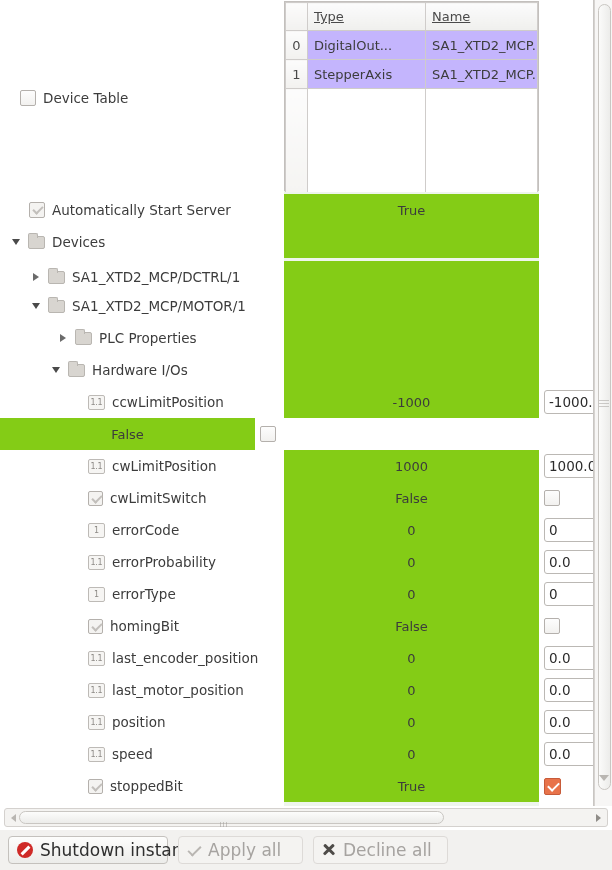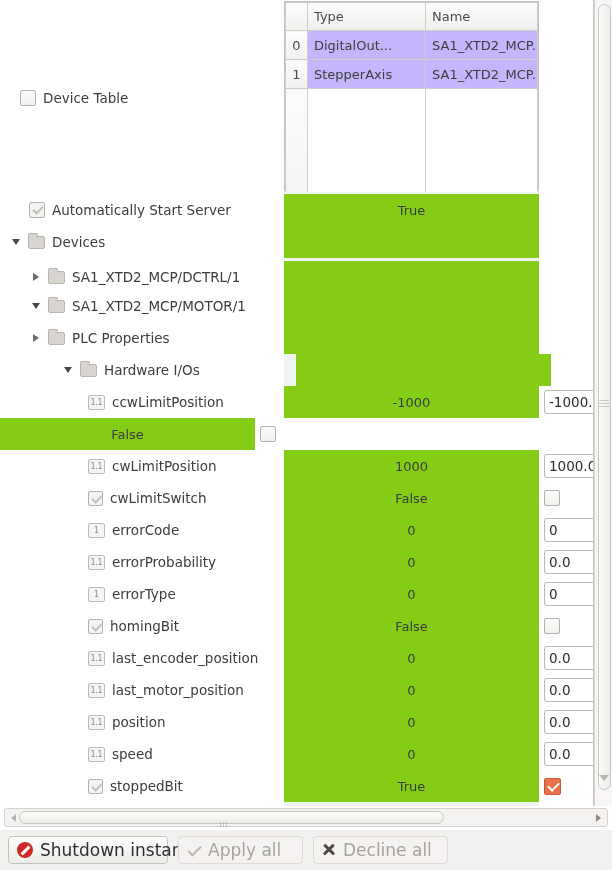--- a/index.html
+++ b/index.html
@@ -60,20 +60,21 @@
     font-weight: normal;
     color: #3c3c3c;
     white-space: nowrap;
     overflow: hidden;
   }
   .devtable thead th {
     background: linear-gradient(to bottom, #fcfcfc 0%, #efefed 100%);
     text-align: center;
     height: 28px;
     color: #4a4a4a;
+    text-decoration: underline;
   }
   .devtable .col-idx { width: 22px; text-align: center;
     background: linear-gradient(to bottom, #fcfcfc 0%, #f2f1ef 100%);
     color: #4a4a4a; }
   .devtable .col-type { width: 118px; text-align: left; }
   .devtable .col-name { text-align: left; }
   .devtable tbody td { background: #c4b5fd; }
   .devtable .filler td { border-left: 1px solid #cfcccA;
      border-right: 1px solid #cfcccA; border-top: none; border-bottom: none;
      height: 103px; background:#fff; }
@@ -461,30 +462,30 @@
       <div class="label-cell" style="padding-left:30px;">
         <span class="arrow down"></span>
         <span class="folder" style="margin-left:4px;"></span>
         <span class="txt">SA1_XTD2_MCP/MOTOR/1</span>
       </div>
       <div class="value-cell"></div>
       <div class="editor-cell"></div>
     </div>
 
     <div class="row" style="top:322px;">
-      <div class="label-cell" style="padding-left:30px;">
+      <div class="label-cell" style="padding-left:57px;">
         <span class="arrow right"></span>
         <span class="folder" style="margin-left:4px;"></span>
         <span class="txt">PLC Properties</span>
       </div>
       <div class="value-cell"></div>
       <div class="editor-cell"></div>
     </div>
 
-    <div class="row" style="top:354px;margin-left:12px;">
+    <div class="row" style="top:354px;">
       <div class="label-cell" style="padding-left:50px;">
         <span class="arrow down"></span>
         <span class="folder" style="margin-left:4px;"></span>
         <span class="txt">Hardware I/Os</span>
       </div>
       <div class="value-cell"></div>
       <div class="editor-cell"></div>
     </div>
 
     <div id="prop-rows">

